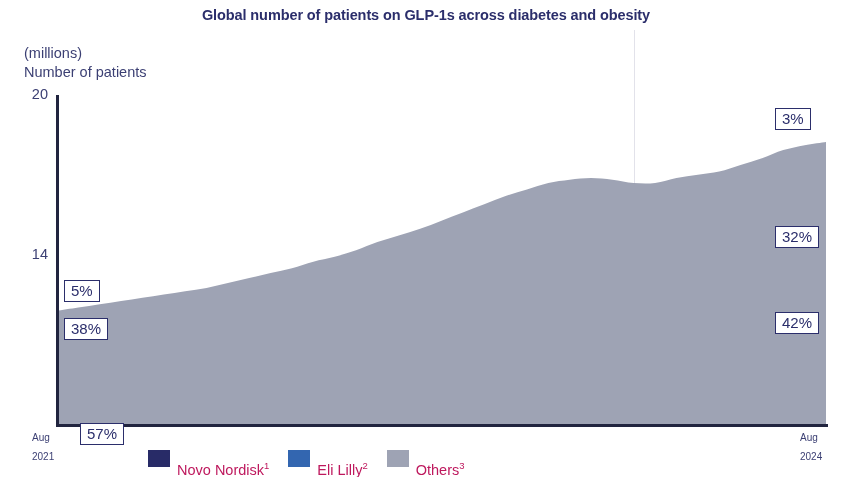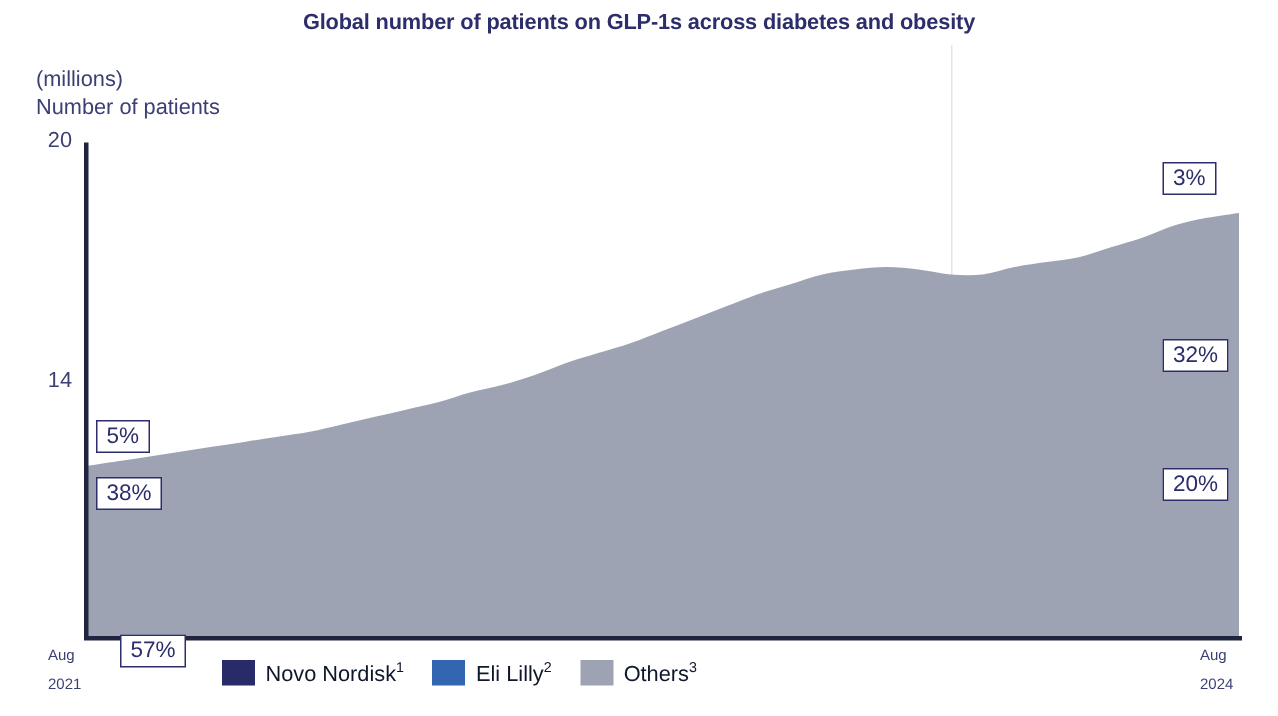--- a/index.html
+++ b/index.html
@@ -58,21 +58,21 @@
 
   .legend{
     position:absolute;left:148px;top:440px;display:flex;align-items:center;gap:0px;
   }
   .legend-item{display:flex;align-items:center;margin-right:19px;}
   .swatch{width:22px;height:17px;margin-right:7px;display:inline-block;}
   .swatch-outline{
     width:22px;height:17px;margin-right:7px;display:inline-block;
     background:#ffffff;border:2px solid #2b2e6b;box-sizing:border-box;
   }
-  .legend-label{font-size:14.5px;color:#0f172a;white-space:nowrap;}
+  .legend-label{font-size:14.5px;color:#be185d;white-space:nowrap;margin-top:20px;}
   .legend-label sup{font-size:9.5px;}
 </style>
 </head>
 <body>
 
 <div id="chart-root">
 
   <div class="title">Global number of patients on GLP-1s across diabetes and obesity</div>
 
   <div class="axis-title">
@@ -92,21 +92,21 @@
   </svg>
 
   <div class="yaxis-line"></div>
   <div class="xaxis-line"></div>
 
   <div class="pct-box" id="pct-left-others">5%</div>
   <div class="pct-box" id="pct-left-lilly">38%</div>
   <div class="pct-box" id="pct-left-novo">57%</div>
   <div class="pct-box" id="pct-right-others">3%</div>
   <div class="pct-box" id="pct-right-lilly">32%</div>
-  <div class="pct-box" id="pct-right-novo">20%</div>
+  <div class="pct-box" id="pct-right-novo">42%</div>
 
   <div class="xlabel" id="xlabel-start">
     <div>Aug</div>
     <div>2021</div>
   </div>
   <div class="xlabel" id="xlabel-end">
     <div>Aug</div>
     <div>2024</div>
   </div>
 

